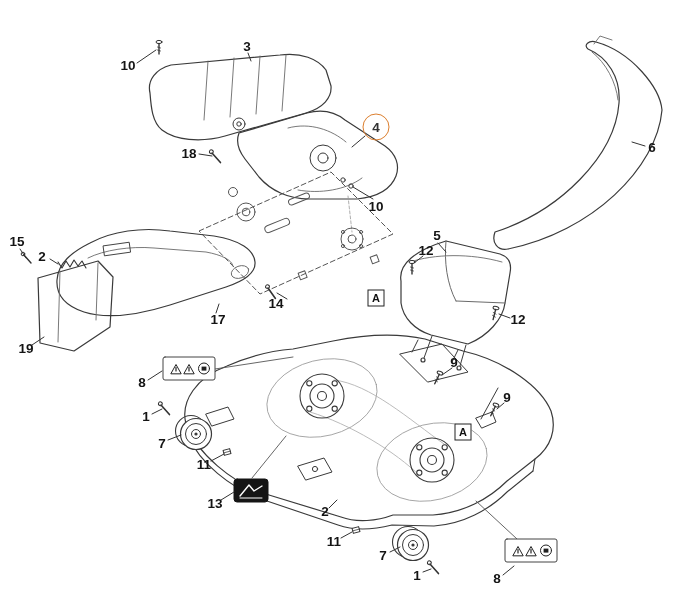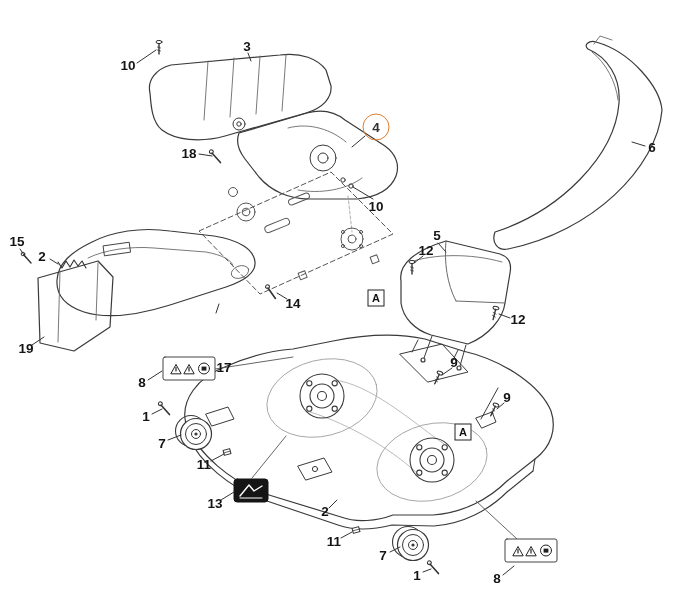--- a/index.html
+++ b/index.html
@@ -279,22 +279,22 @@
       <div class="callout" style="left: 128px; top: 66px;">10</div>
       <div class="callout" style="left: 247px; top: 47px;">3</div>
       <div class="callout callout-highlighted" style="left: 376px; top: 127px;">4</div>
       <div class="callout" style="left: 189px; top: 154px;">18</div>
       <div class="callout" style="left: 376px; top: 207px;">10</div>
       <div class="callout" style="left: 17px; top: 242px;">15</div>
       <div class="callout" style="left: 42px; top: 257px;">2</div>
       <div class="callout" style="left: 437px; top: 236px;">5</div>
       <div class="callout" style="left: 426px; top: 251px;">12</div>
       <div class="callout" style="left: 652px; top: 148px;">6</div>
-      <div class="callout" style="left: 293px; top: 304px;">14</div>
-      <div class="callout" style="left: 224px; top: 320px; margin-top: 48px;">17</div>
+      <div class="callout" style="left: 276px; top: 304px;">14</div>
+      <div class="callout" style="left: 218px; top: 320px;">17</div>
       <div class="callout" style="left: 518px; top: 320px;">12</div>
       <div class="callout" style="left: 26px; top: 349px;">19</div>
       <div class="callout" style="left: 142px; top: 383px;">8</div>
       <div class="callout" style="left: 454px; top: 363px;">9</div>
       <div class="callout" style="left: 507px; top: 398px;">9</div>
       <div class="callout" style="left: 146px; top: 417px;">1</div>
       <div class="callout" style="left: 162px; top: 444px;">7</div>
       <div class="callout" style="left: 204px; top: 465px;">11</div>
       <div class="callout" style="left: 215px; top: 504px;">13</div>
       <div class="callout" style="left: 325px; top: 512px;">2</div>

